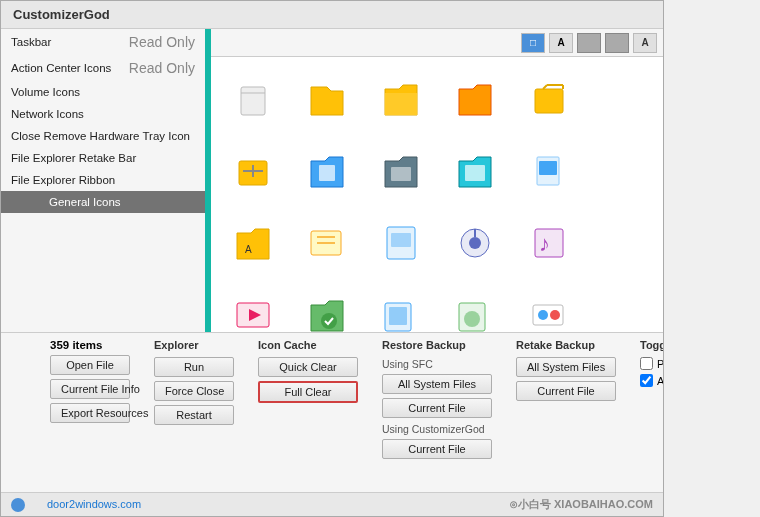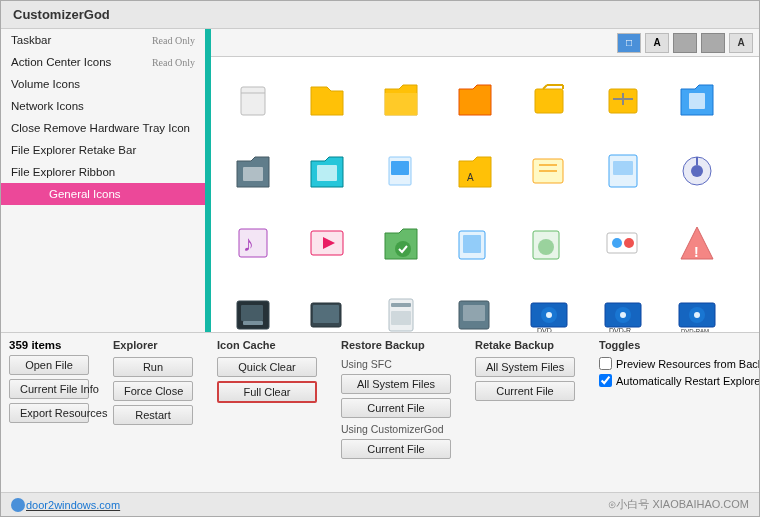--- a/index.html
+++ b/index.html
@@ -5,21 +5,21 @@
     * { box-sizing: border-box; margin: 0; padding: 0; }
     body {
       font-family: 'Segoe UI', Arial, sans-serif;
       font-size: 12px;
       background: #f0f0f0;
       width: 760px;
       height: 517px;
       overflow: hidden;
     }
     .window {
-      width: 760px;
+      width: 664px;
       height: 517px;
       background: #f5f5f5;
       border: 1px solid #aaa;
       display: flex;
       flex-direction: column;
     }
     .title-bar {
       background: #e8e8e8;
       padding: 6px 12px;
       font-size: 13px;
@@ -44,28 +44,27 @@
     .sidebar-item {
       padding: 5px 10px;
       cursor: pointer;
       display: flex;
       justify-content: space-between;
       align-items: center;
       font-size: 11.5px;
       color: #222;
     }
     .sidebar-item.active {
-      background: #ec4899;
+      background: #737373;
       color: white;
       padding-left: 48px;
     }
     .sidebar-item .badge {
-      font-size: 10px;
+      font-size: 14px;
       color: #888;
-      font-family: Liberation Serif, serif;
     }
     
     .icon-area {
       flex: 1;
       background: white;
       overflow: hidden;
       position: relative;
     }
     .icon-toolbar {
       display: flex;
@@ -115,20 +114,21 @@
       display: flex;
       flex-direction: column;
       flex-shrink: 0;
     }
     .bottom-sections {
       display: flex;
       flex: 1;
       padding: 6px 8px;
       gap: 8px;
       overflow: hidden;
+      margin-left: 41px;
     }
     .section {
       display: flex;
       flex-direction: column;
       gap: 4px;
     }
     .section-title {
       font-weight: 600;
       font-size: 11px;
       color: #333;
@@ -174,33 +174,34 @@
     .status-bar {
       height: 24px;
       background: #e8e8e8;
       border-top: 1px solid #ccc;
       display: flex;
       align-items: center;
       padding: 0 10px;
       font-size: 11px;
       color: #333;
     }
-    .status-left { display: flex; align-items: center; gap: 1px; text-decoration: underline; }
+    .status-left { display: flex; align-items: flex-start; gap: 22px; }
     .status-icon {
       width: 14px; height: 14px;
       background: #4a90d9;
       border-radius: 50%;
       display: inline-block;
     }
     .status-right {
       margin-left: auto;
       display: flex;
       align-items: center;
       gap: 6px;
       font-size: 11px;
+      font-weight: bold;
     }
     
     
     .sidebar::-webkit-scrollbar { width: 8px; }
     .sidebar::-webkit-scrollbar-thumb { background: #ccc; border-radius: 4px; }
     
     .icon-grid::-webkit-scrollbar { width: 6px; }
     .icon-grid::-webkit-scrollbar-thumb { background: #ccc; }
 
     .section-explorer { min-width: 80px; }

